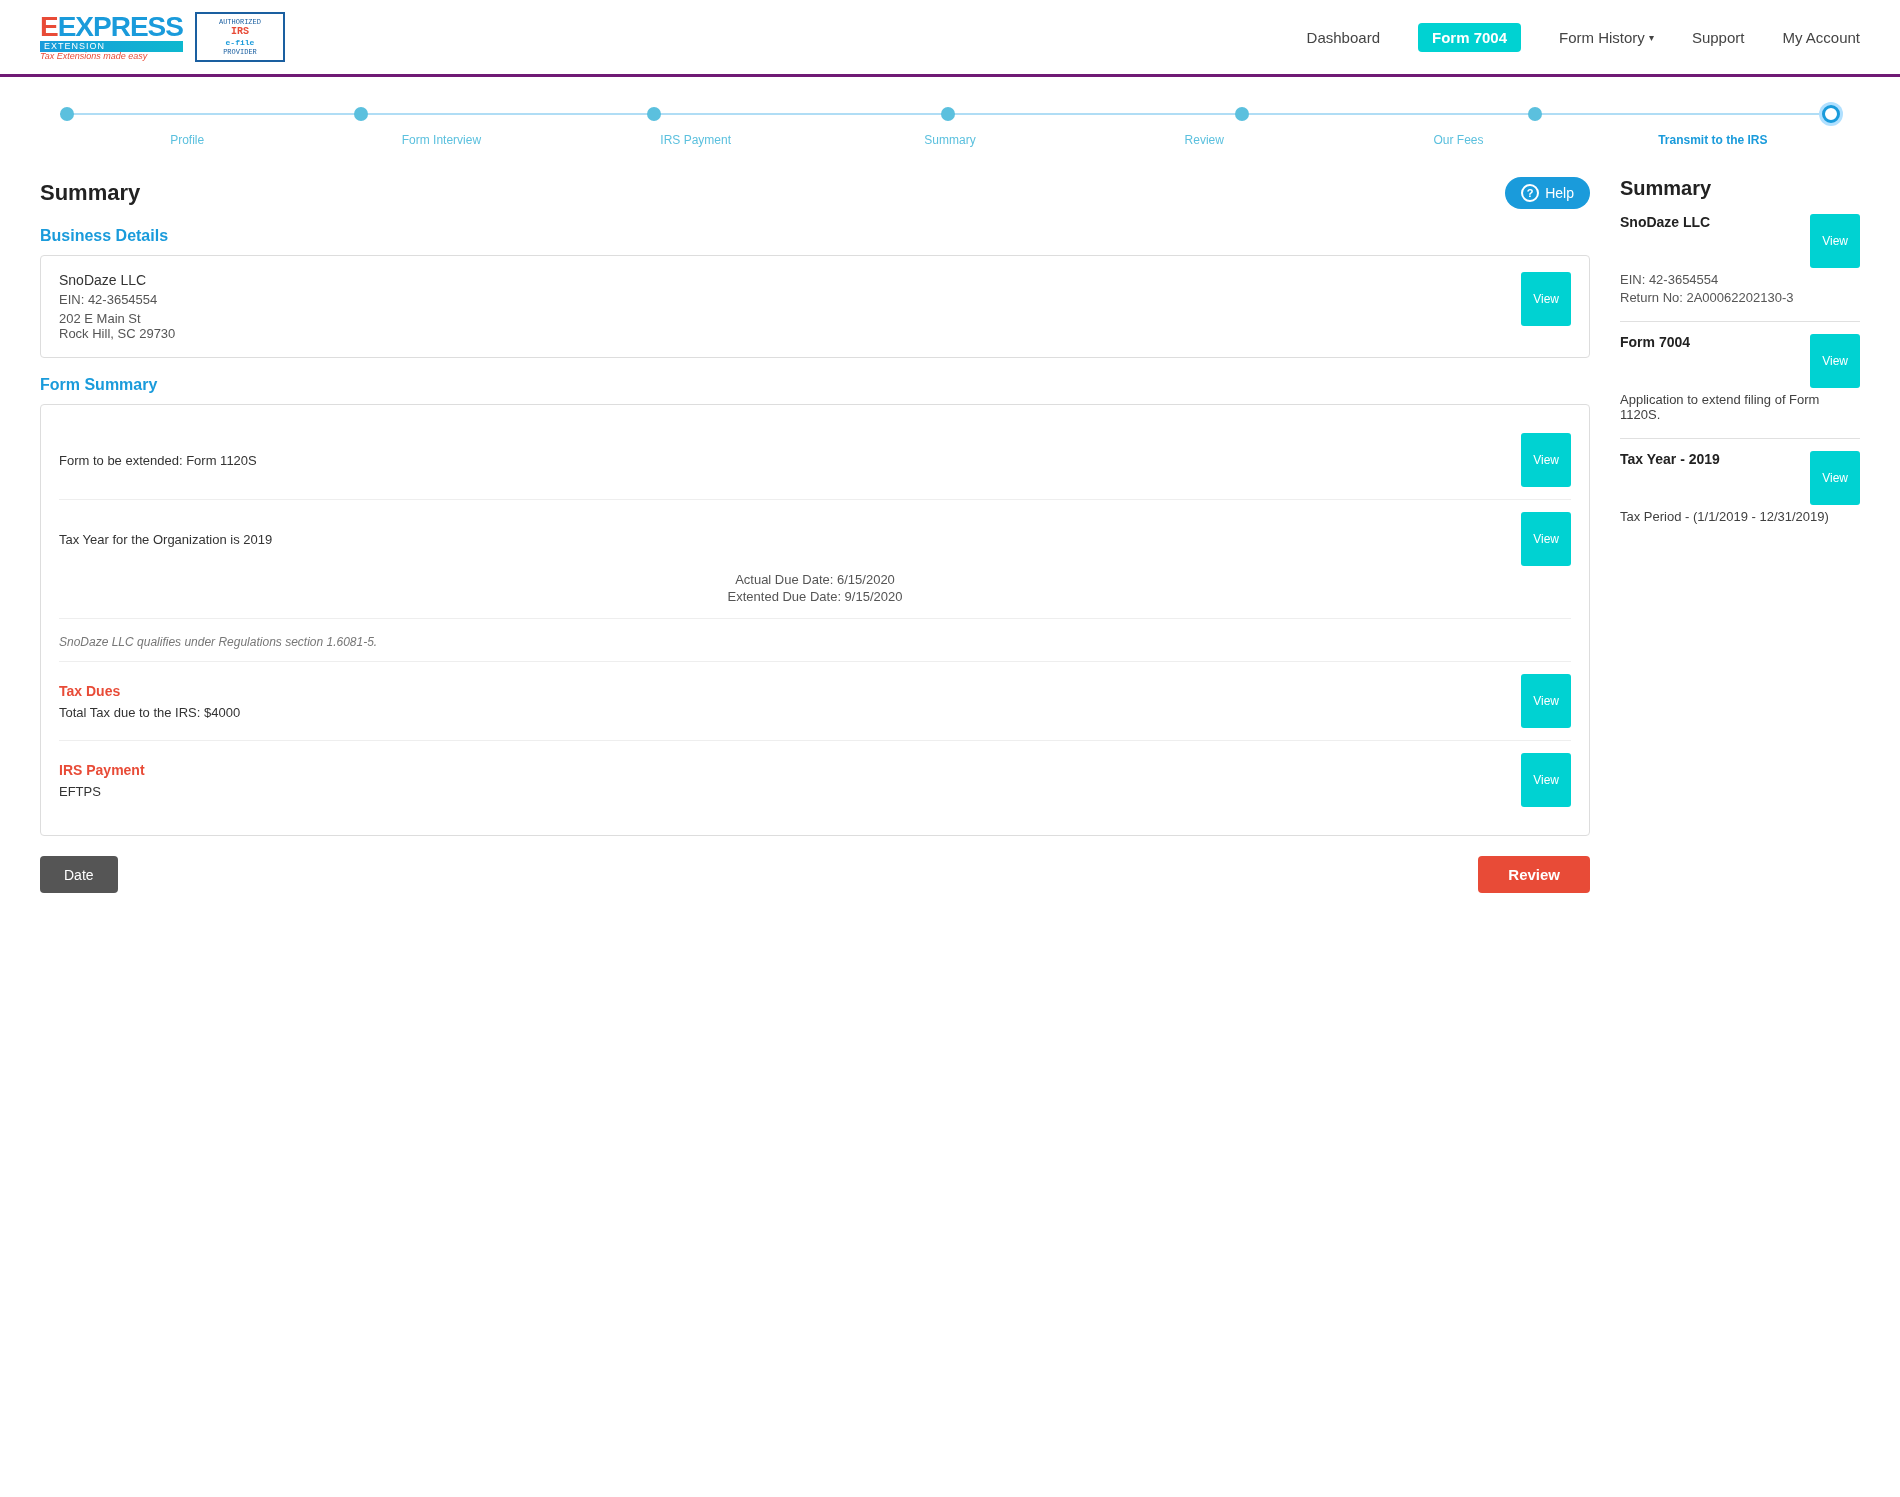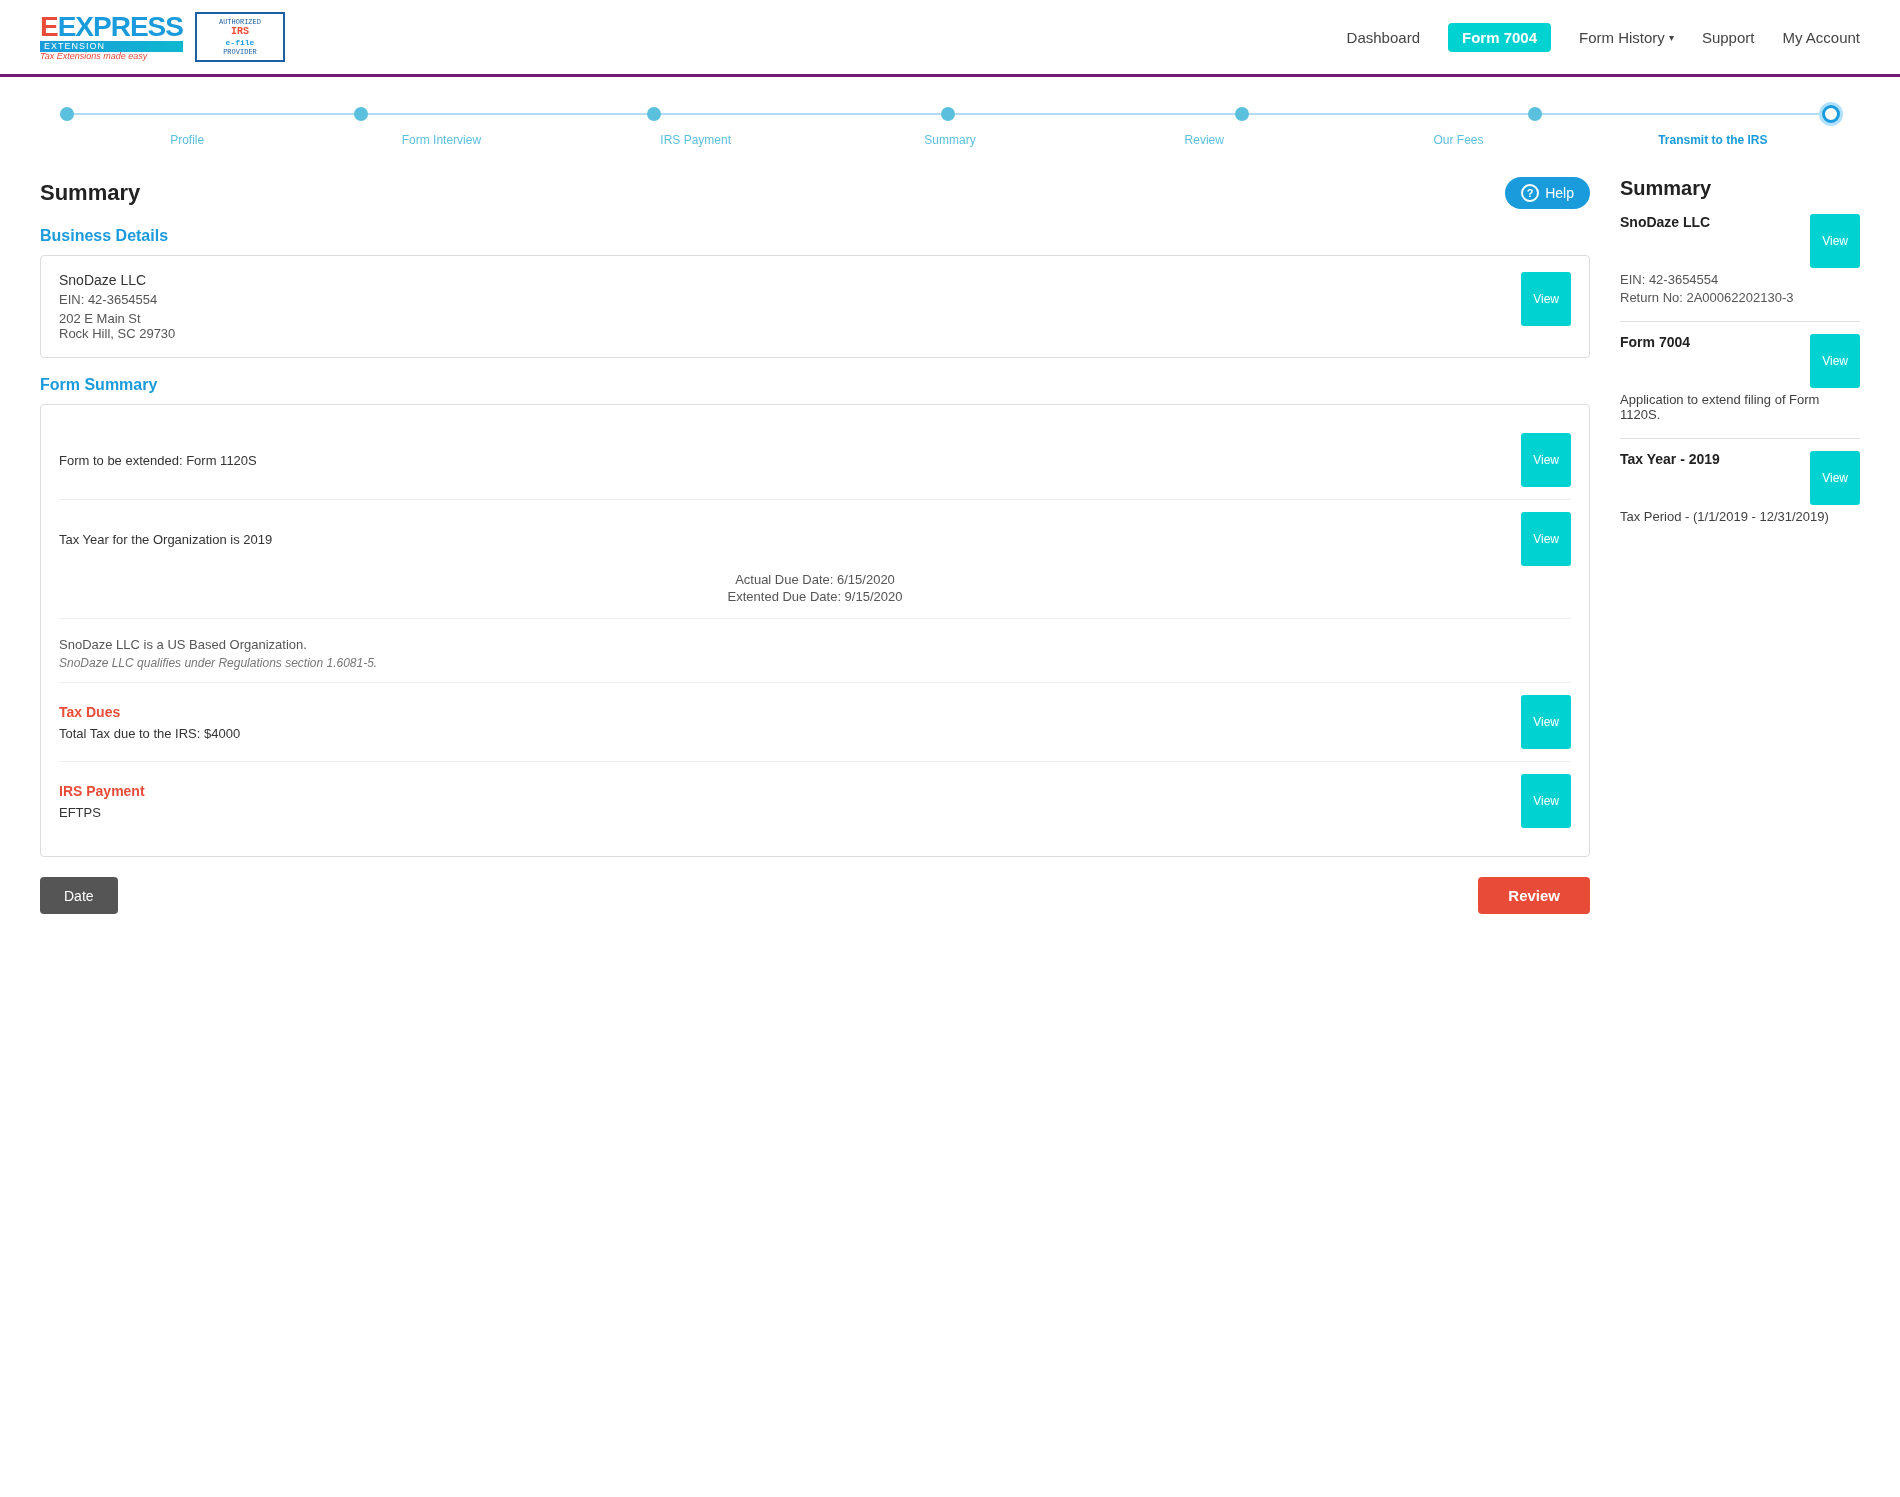--- a/index.html
+++ b/index.html
@@ -54,21 +54,21 @@
       color: #1a5fa0;
       line-height: 1.2;
       font-family: Liberation Mono, monospace;
     }
     .irs-badge .irs-line { font-size: 10px; font-weight: bold; color: #e84b37; }
     .irs-badge .efile { font-size: 8px; color: #1a9bdb; font-weight: bold; }
 
     .nav {
       display: flex;
       align-items: center;
-      gap: 28px;
+      gap: 38px;
       text-align: center;
     }
     .nav-item {
       font-size: 15px;
       color: #444;
       cursor: pointer;
       text-decoration: none;
     }
     .nav-item.active {
       background: #00d2d2;
@@ -396,21 +396,20 @@
           <span class="form-item-label">Tax Year for the Organization is 2019</span>
           <button class="view-btn">View</button>
         </div>
         <div class="due-dates">
           <div>Actual Due Date:  6/15/2020</div>
           <div>Extented Due Date:  9/15/2020</div>
         </div>
       </div>
 
       <div class="form-summary-item">
-        <div class="org-text">SnoDaze LLC is a US Based Organization.</div>
         <div class="org-italic">SnoDaze LLC qualifies under Regulations section 1.6081-5.</div>
       </div>
 
       <div class="form-summary-item">
         <div class="form-item-row">
           <div>
             <div class="tax-dues-title">Tax Dues</div>
             <div class="form-item-label">Total Tax due to the IRS:  $4000</div>
           </div>
           <button class="view-btn">View</button>

